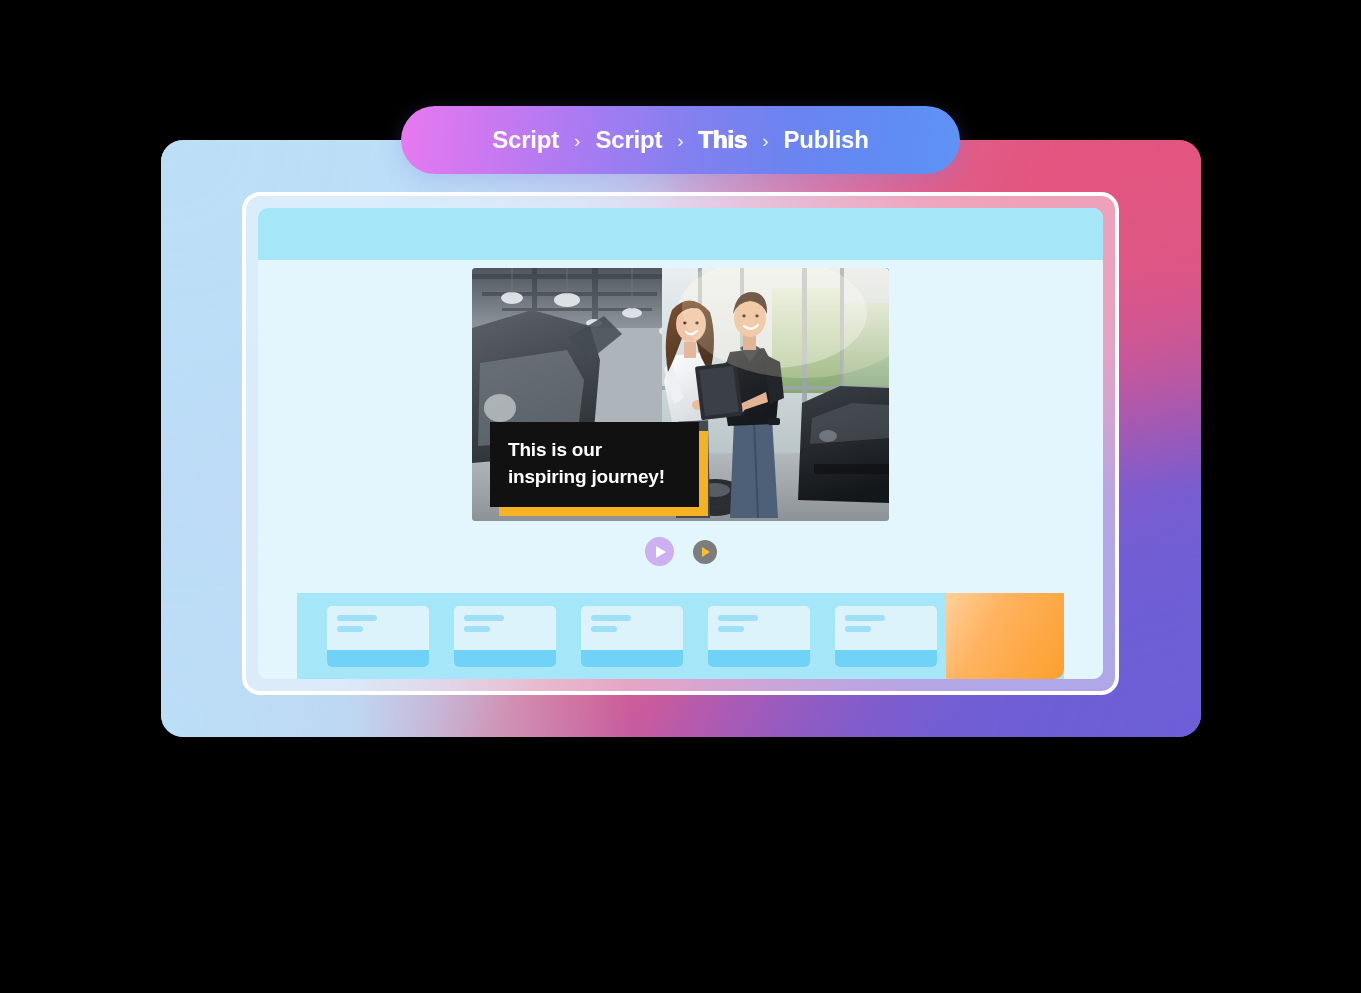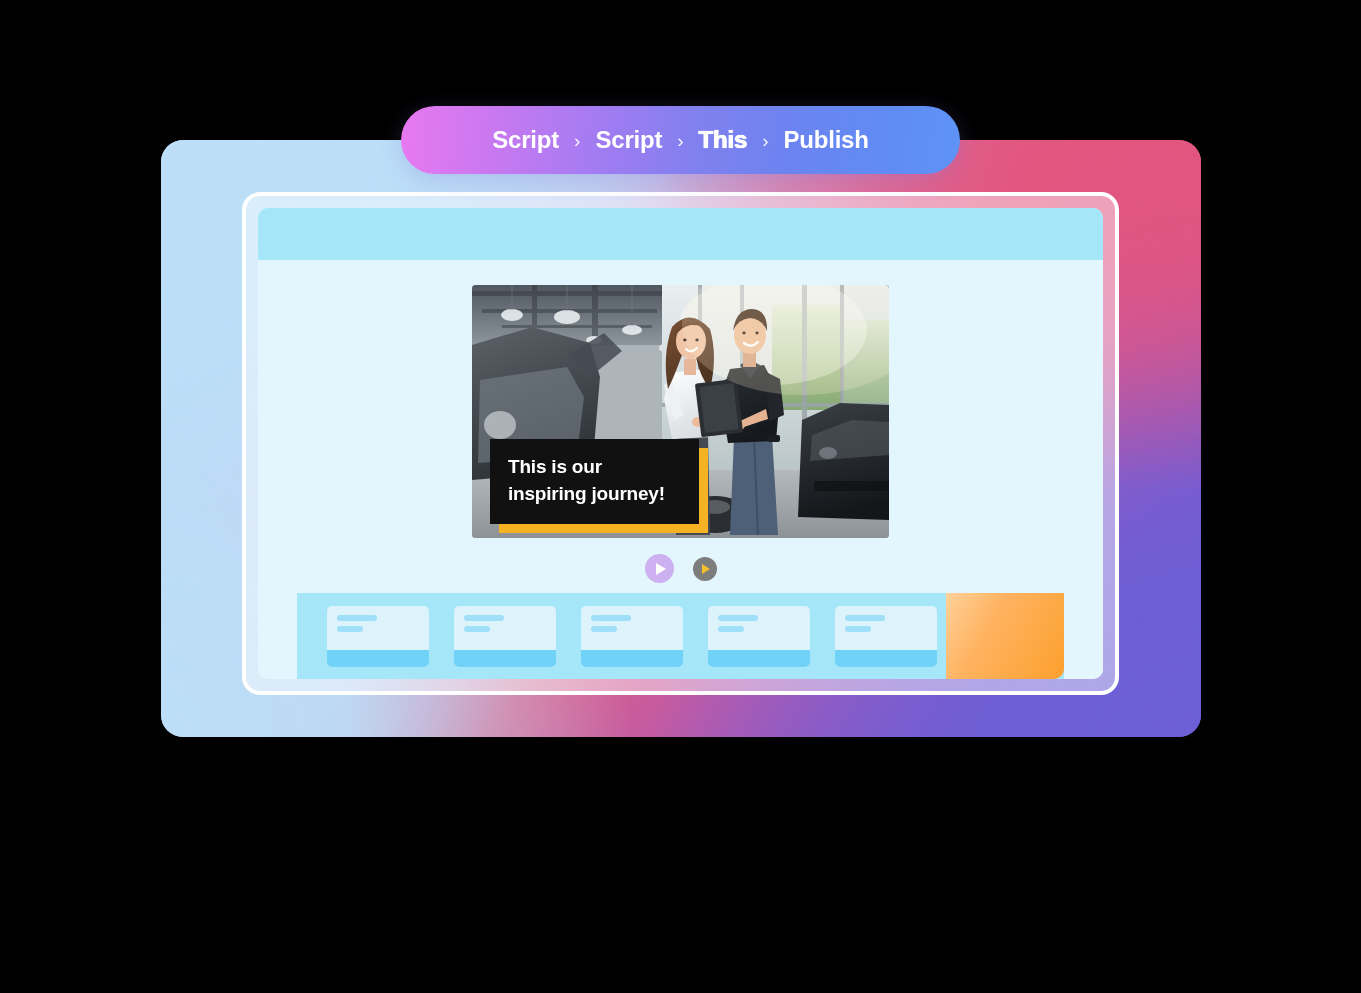--- a/index.html
+++ b/index.html
@@ -87,21 +87,21 @@
     flex-direction: column;
     align-items: center;
     justify-content: flex-start;
   }
 
   
   .preview {
     position: relative;
     width: 417px;
     height: 253px;
-    margin-top: 25px;
+    margin-top: 8px;
     border-radius: 4px;
     overflow: hidden;
     background: #5d646b;
   }
   .preview svg { display: block; width: 100%; height: 100%; }
 
   
   .caption-wrap {
     position: absolute;
     left: 18px;

